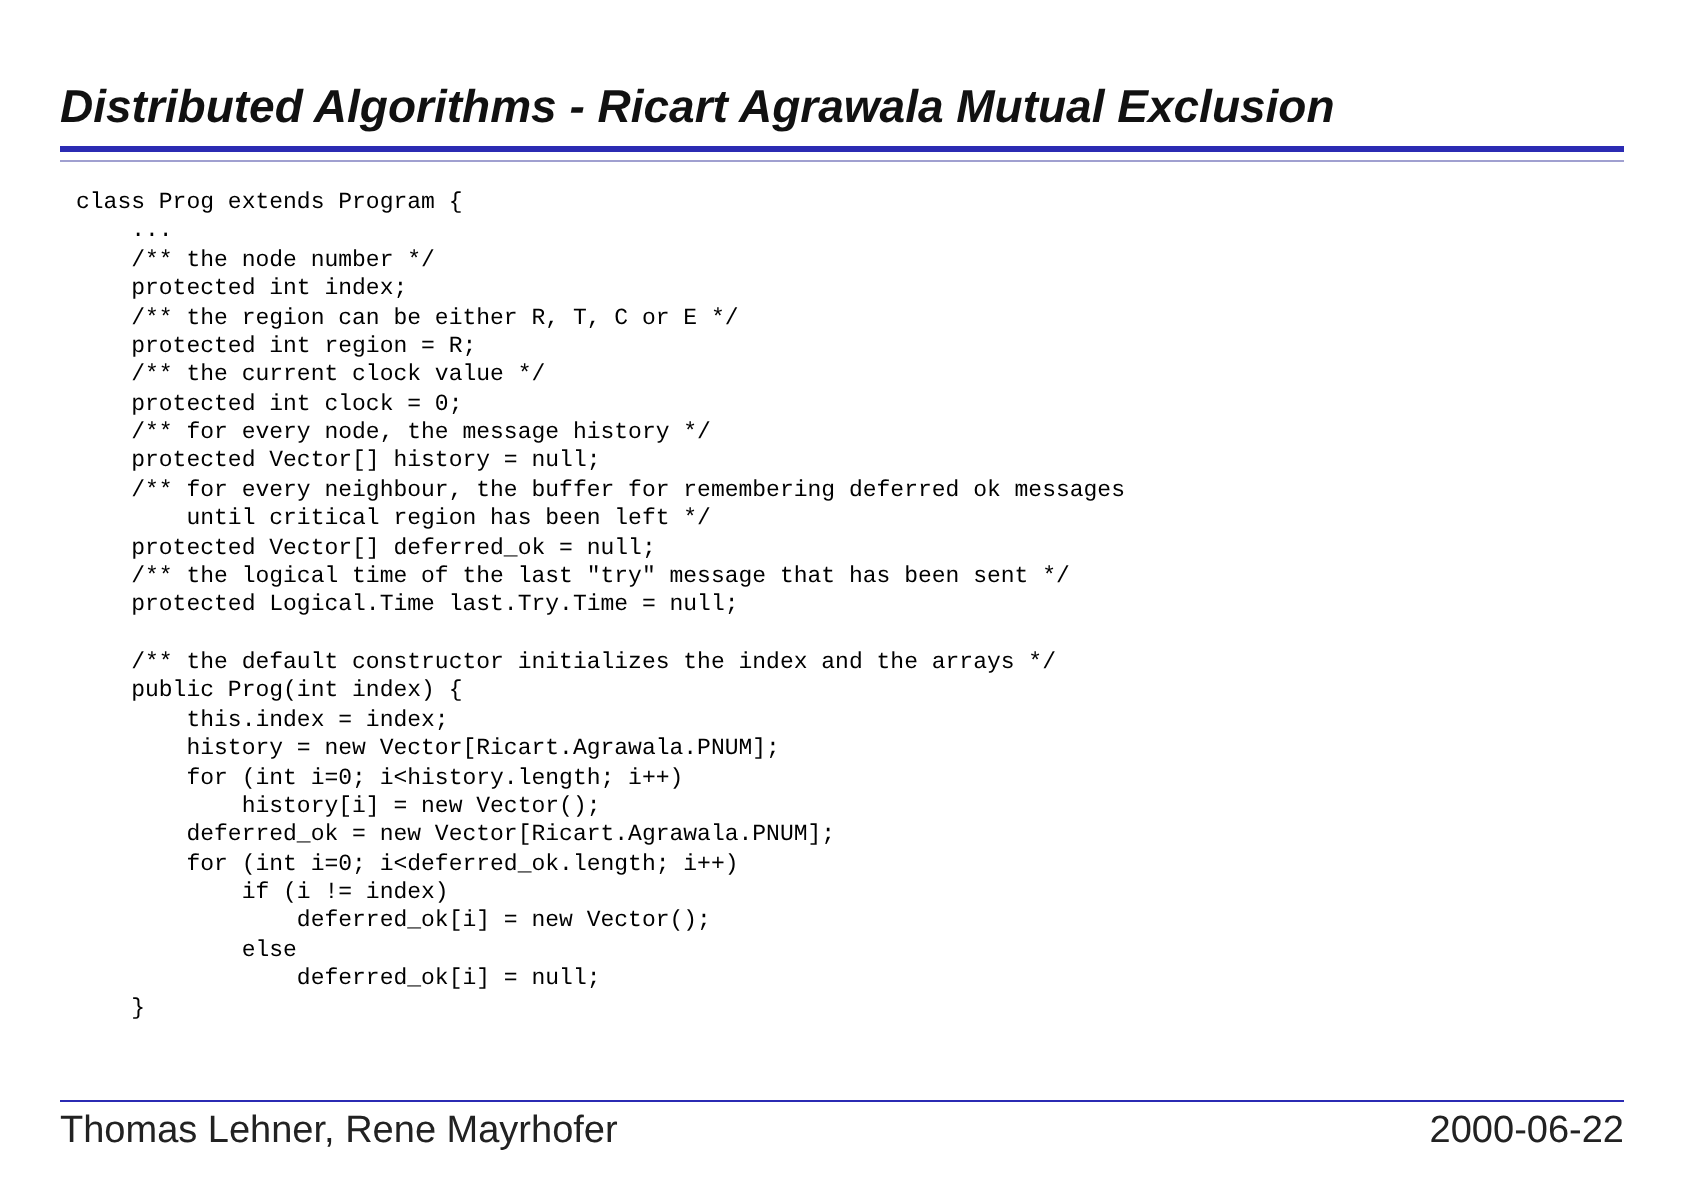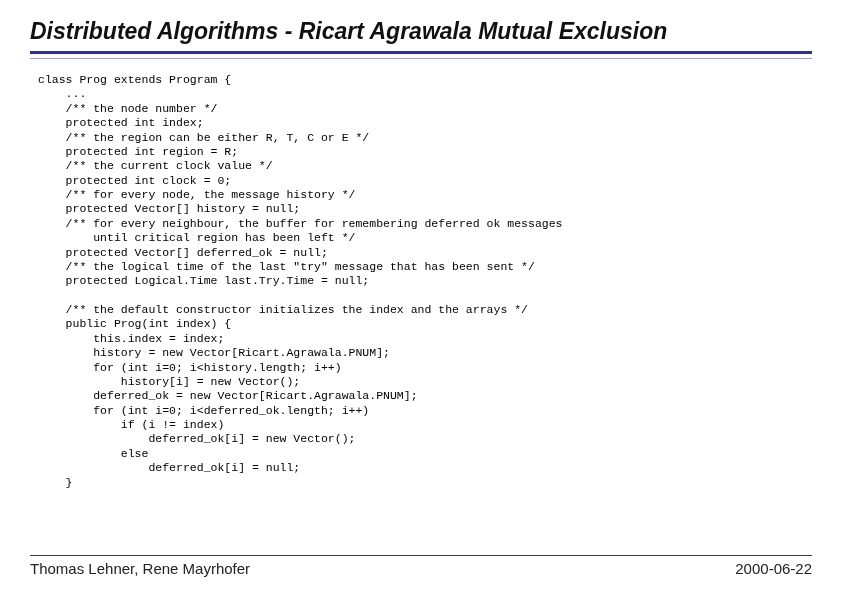--- a/index.html
+++ b/index.html
@@ -16,20 +16,21 @@
     height: 100%;
     padding: 18px 30px 0 30px;
     position: relative;
   }
   .title {
     font-size: 23px;
     font-weight: bold;
     font-style: italic;
     color: #111;
     padding-bottom: 6px;
+    margin-top: 22px;
   }
   .title-rule {
     height: 3px;
     background: #2b2bb3;
     margin-bottom: 4px;
   }
   .title-rule-thin {
     height: 1px;
     background: #a0a0d0;
     margin-bottom: 14px;
@@ -49,21 +50,21 @@
     bottom: 18px;
   }
   .footer-rule {
     height: 1px;
     background: #2b2bb3;
     margin-bottom: 4px;
   }
   .footer-row {
     display: flex;
     justify-content: space-between;
-    font-size: 15px;
+    font-size: 19px;
     color: #222;
   }
 </style>
 </head>
 <body>
 
 <div class="slide">
   <div class="title">Distributed Algorithms - Ricart Agrawala Mutual Exclusion</div>
   <div class="title-rule"></div>
   <div class="title-rule-thin"></div>

